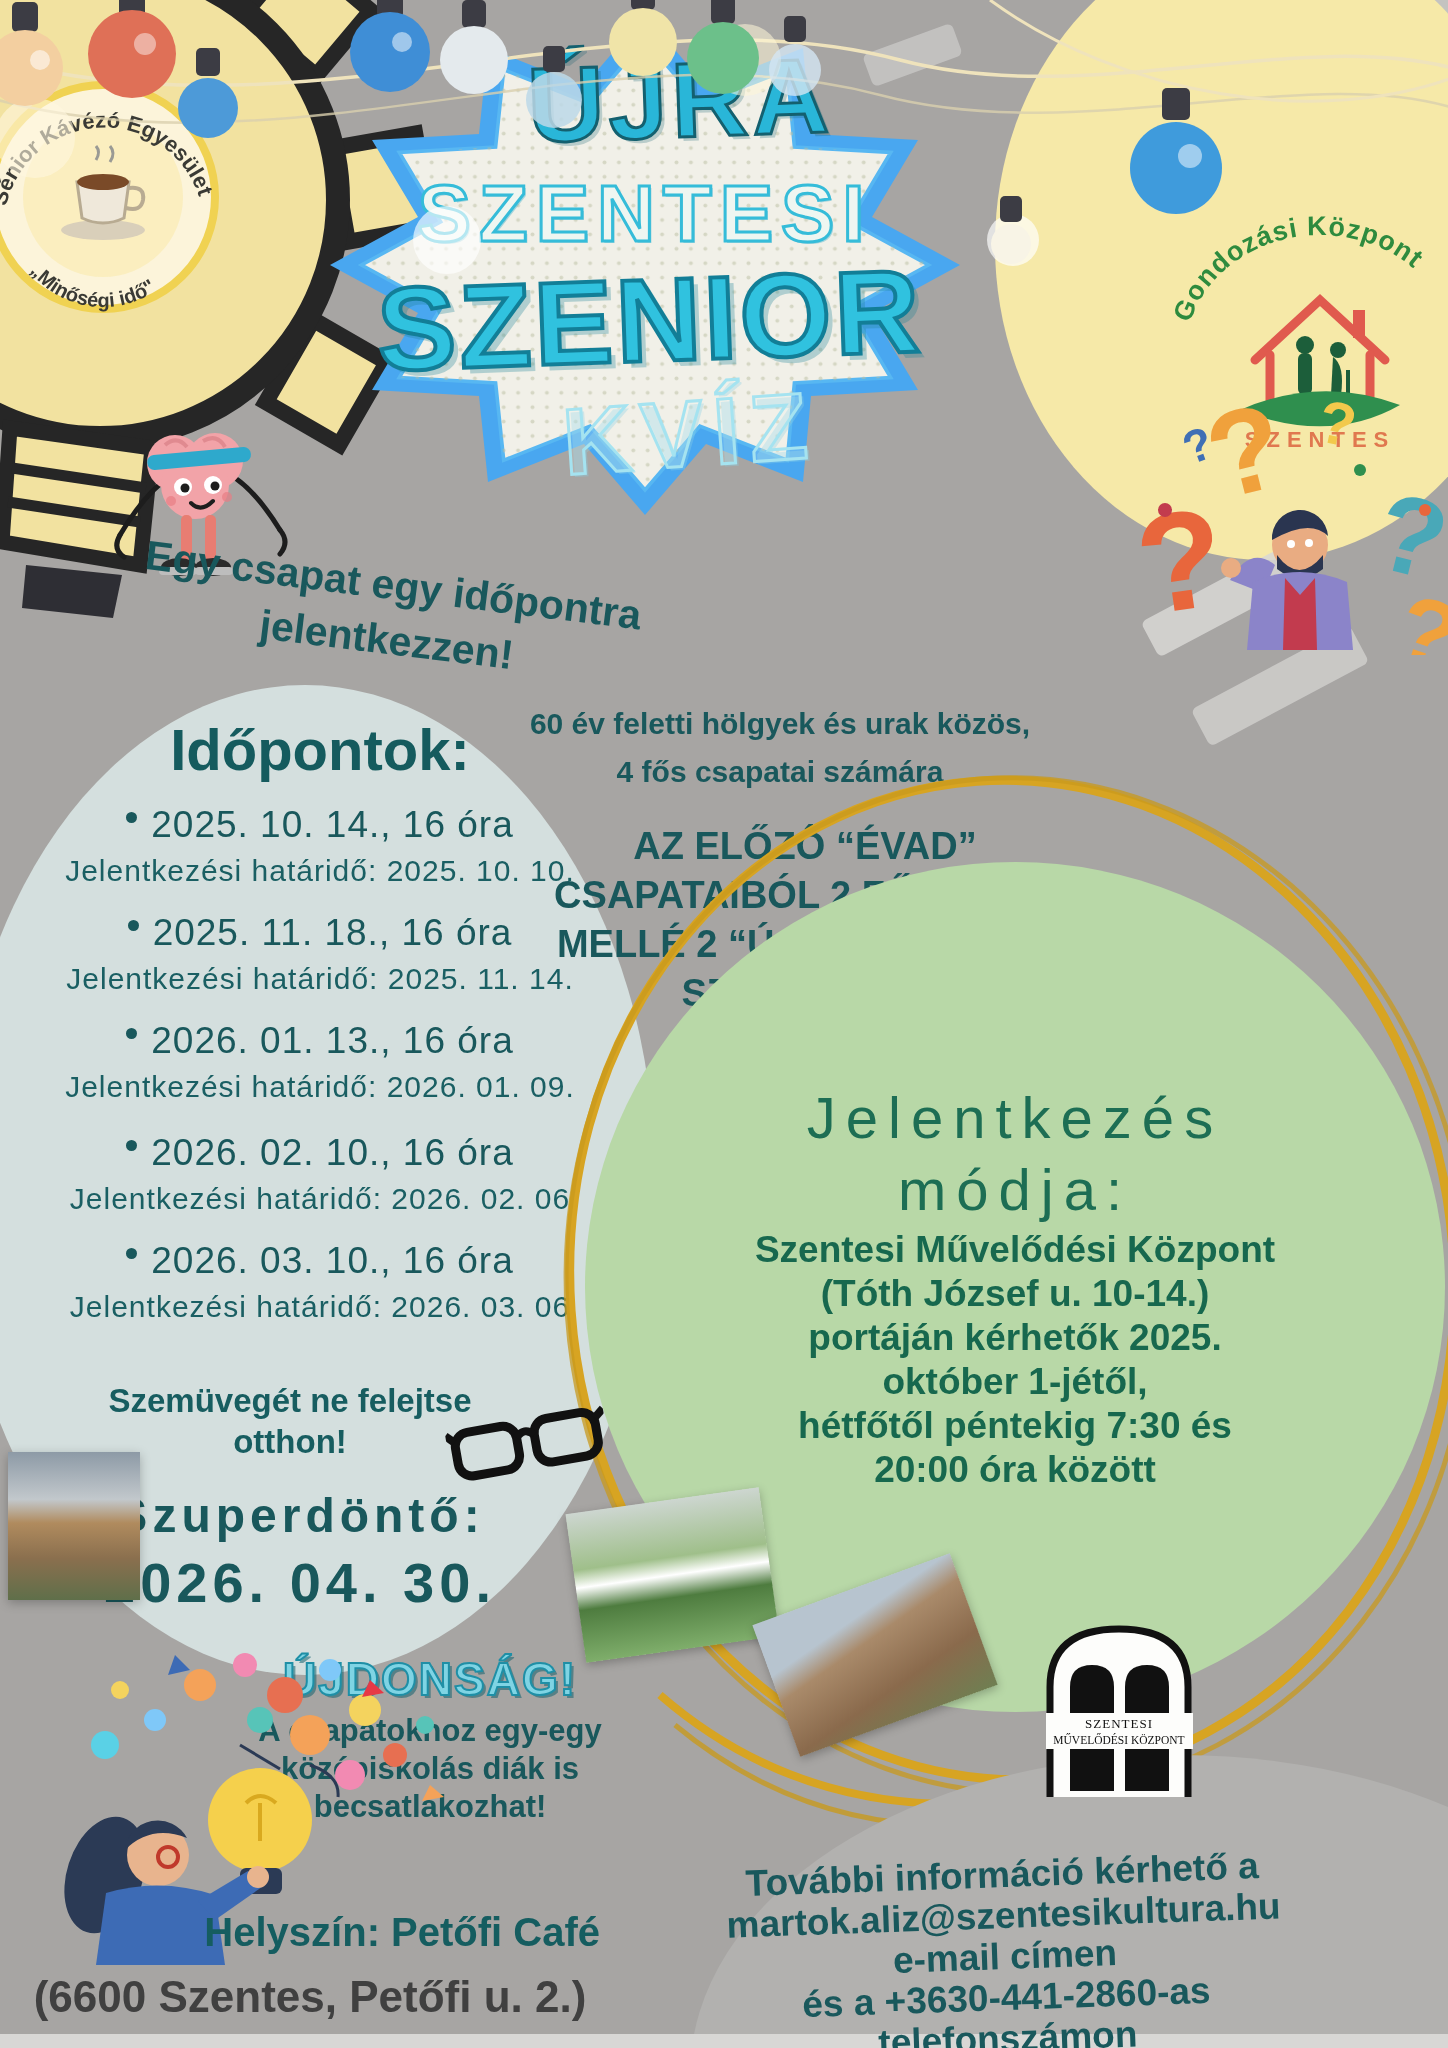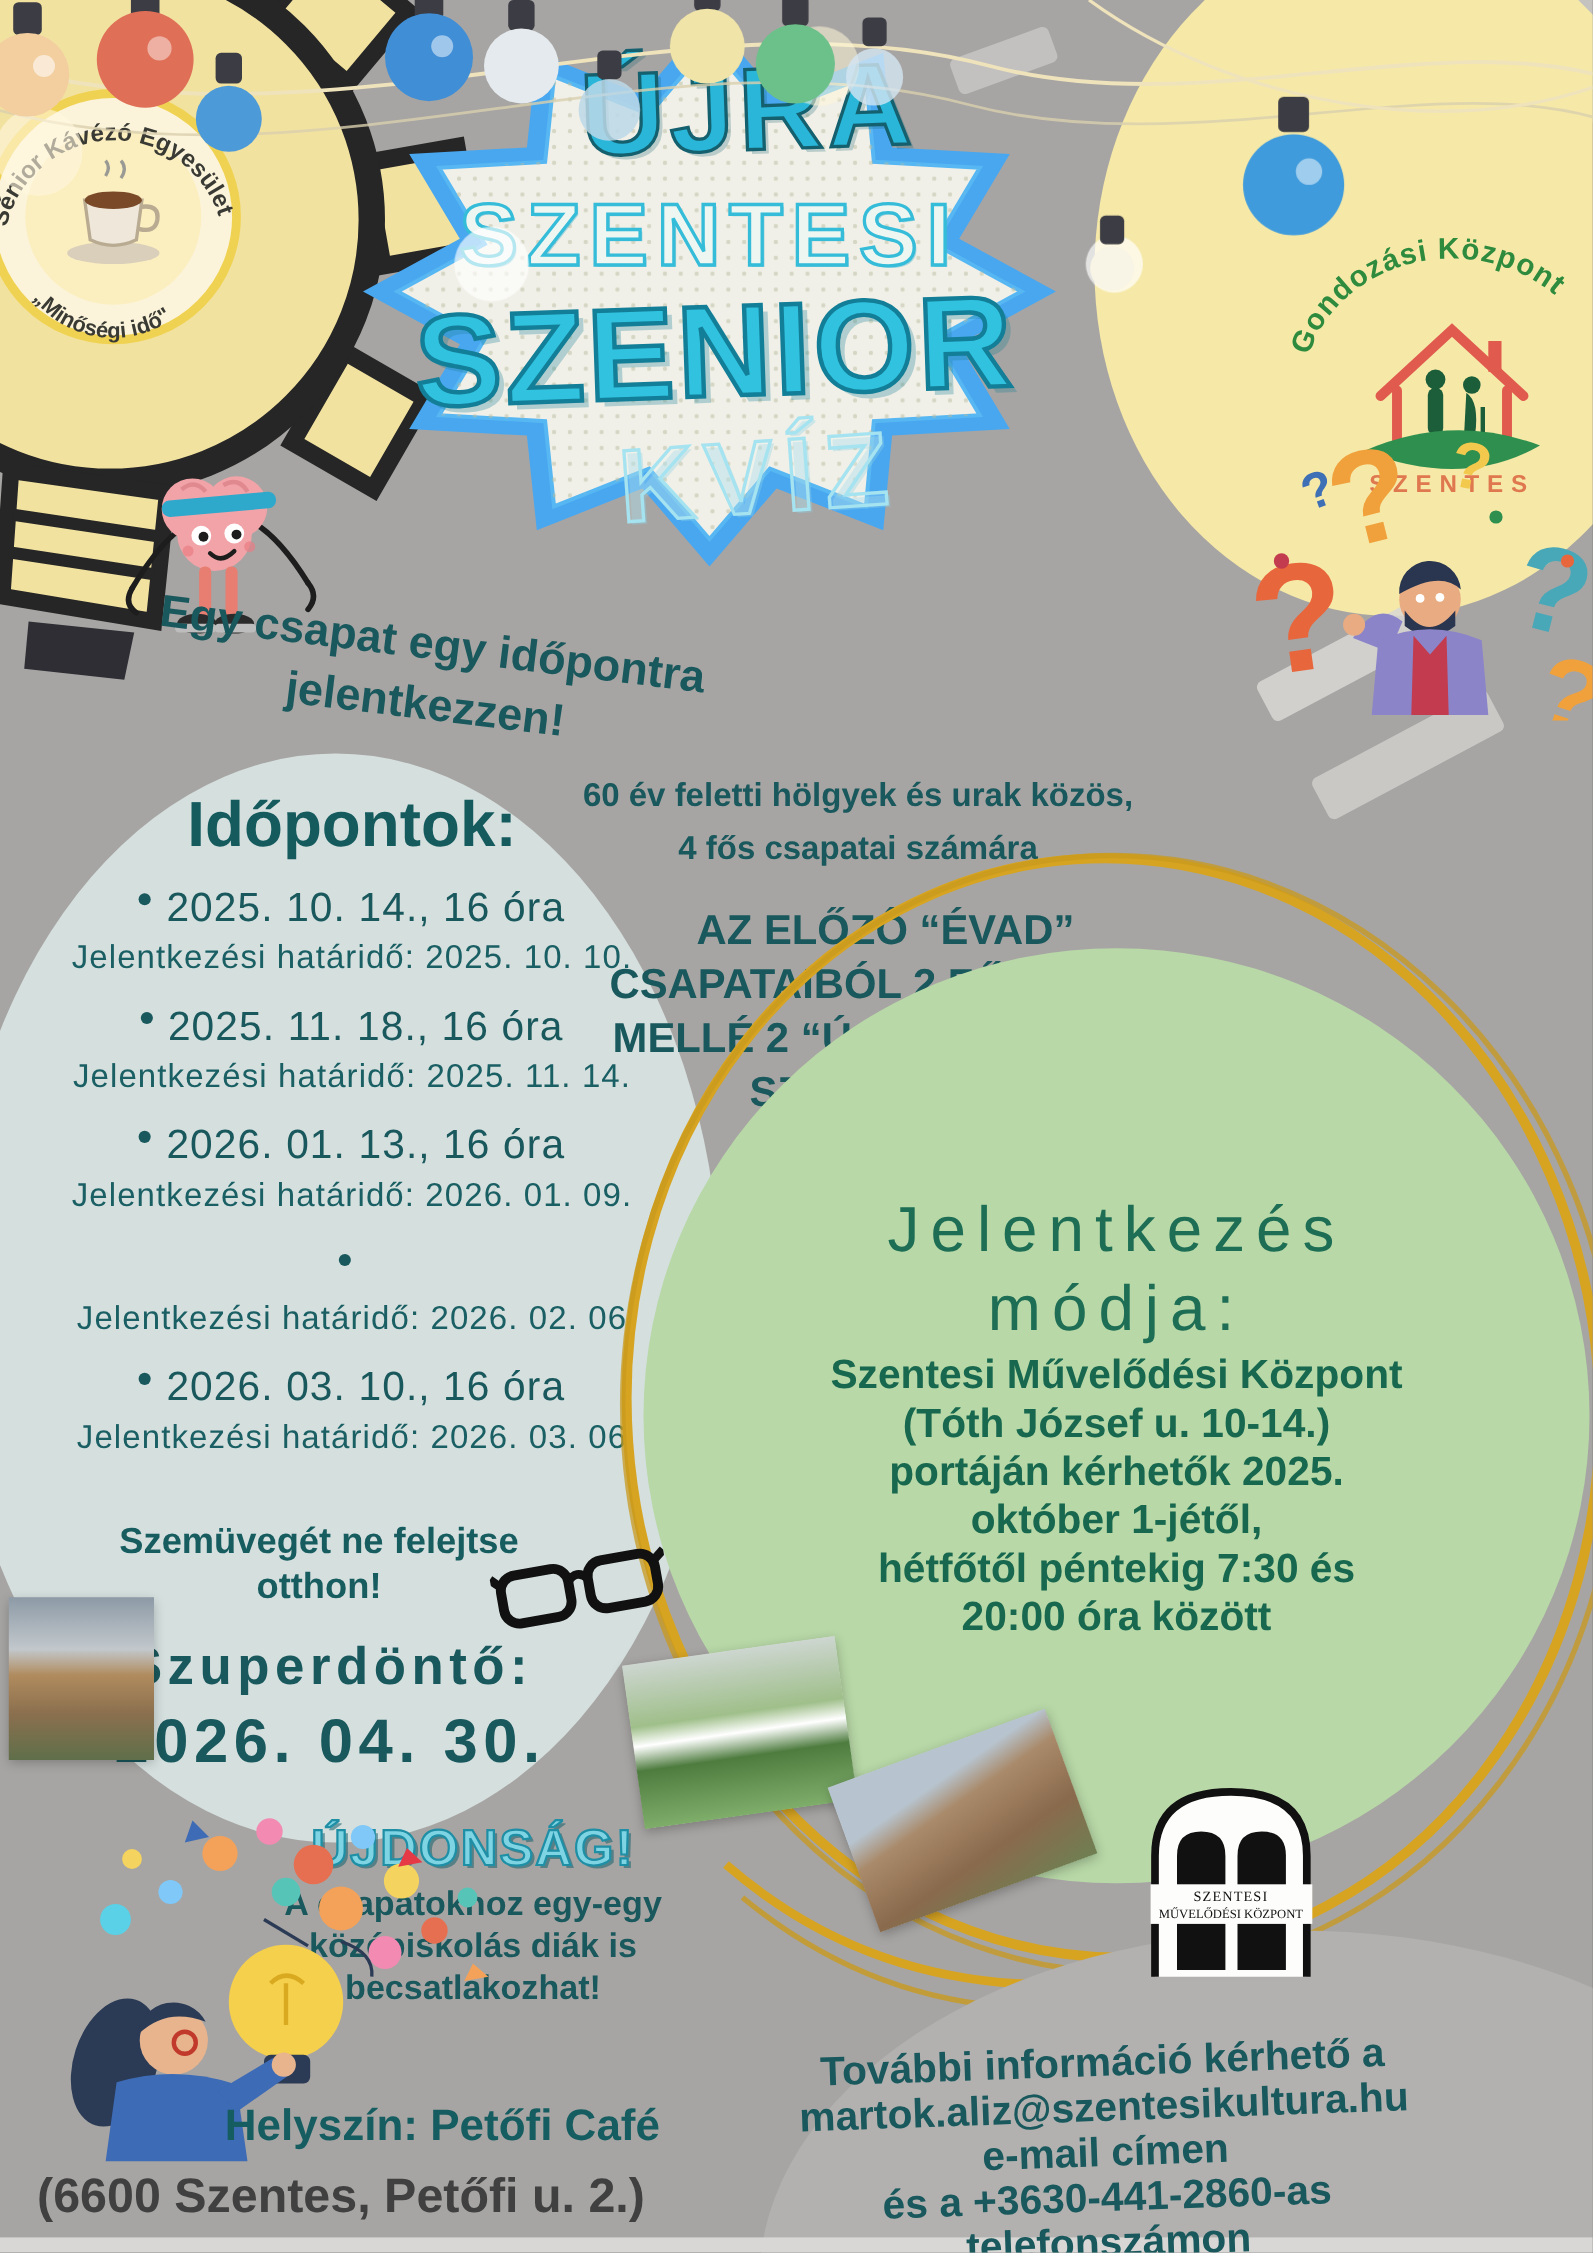--- a/index.html
+++ b/index.html
@@ -194,21 +194,21 @@
   </div>
   <div class="abs ctr" style="left:-10px;top:912px;width:660px;">
     <div class="session"><span class="bullet"></span><span>2025. 11. 18.,  16 óra</span></div>
     <div class="deadline">Jelentkezési határidő: 2025. 11. 14.</div>
   </div>
   <div class="abs ctr" style="left:-10px;top:1020px;width:660px;">
     <div class="session"><span class="bullet"></span><span>2026. 01. 13., 16 óra</span></div>
     <div class="deadline">Jelentkezési határidő: 2026. 01. 09.</div>
   </div>
   <div class="abs ctr" style="left:-10px;top:1132px;width:660px;">
-    <div class="session"><span class="bullet"></span></div>
+    <div class="session"><span class="bullet"></span><span>2026. 02. 10., 16 óra</span></div>
     <div class="deadline">Jelentkezési határidő: 2026. 02. 06</div>
   </div>
   <div class="abs ctr" style="left:-10px;top:1240px;width:660px;">
     <div class="session"><span class="bullet"></span><span>2026. 03. 10., 16 óra</span></div>
     <div class="deadline">Jelentkezési határidő: 2026. 03. 06</div>
   </div>
 
   <div class="abs ctr big-bold teal" style="left:450px;top:700px;width:660px;font-size:30px;line-height:48px;color:#19585c;">
     <div>60 év feletti hölgyek és urak közös,</div>
     <div>4 fős csapatai számára</div>

